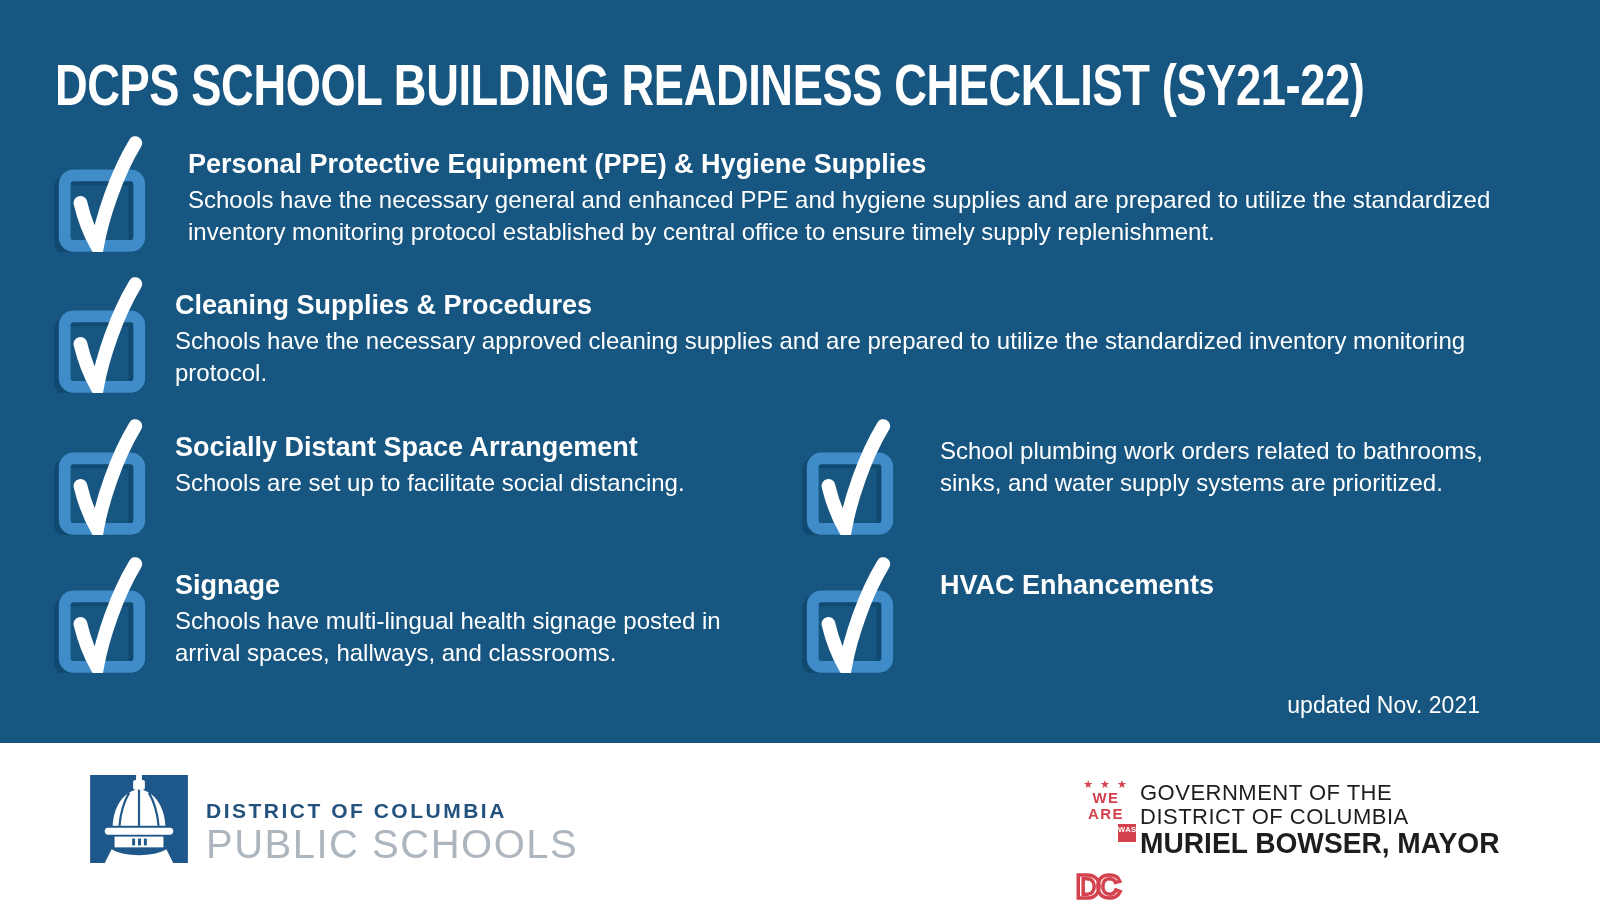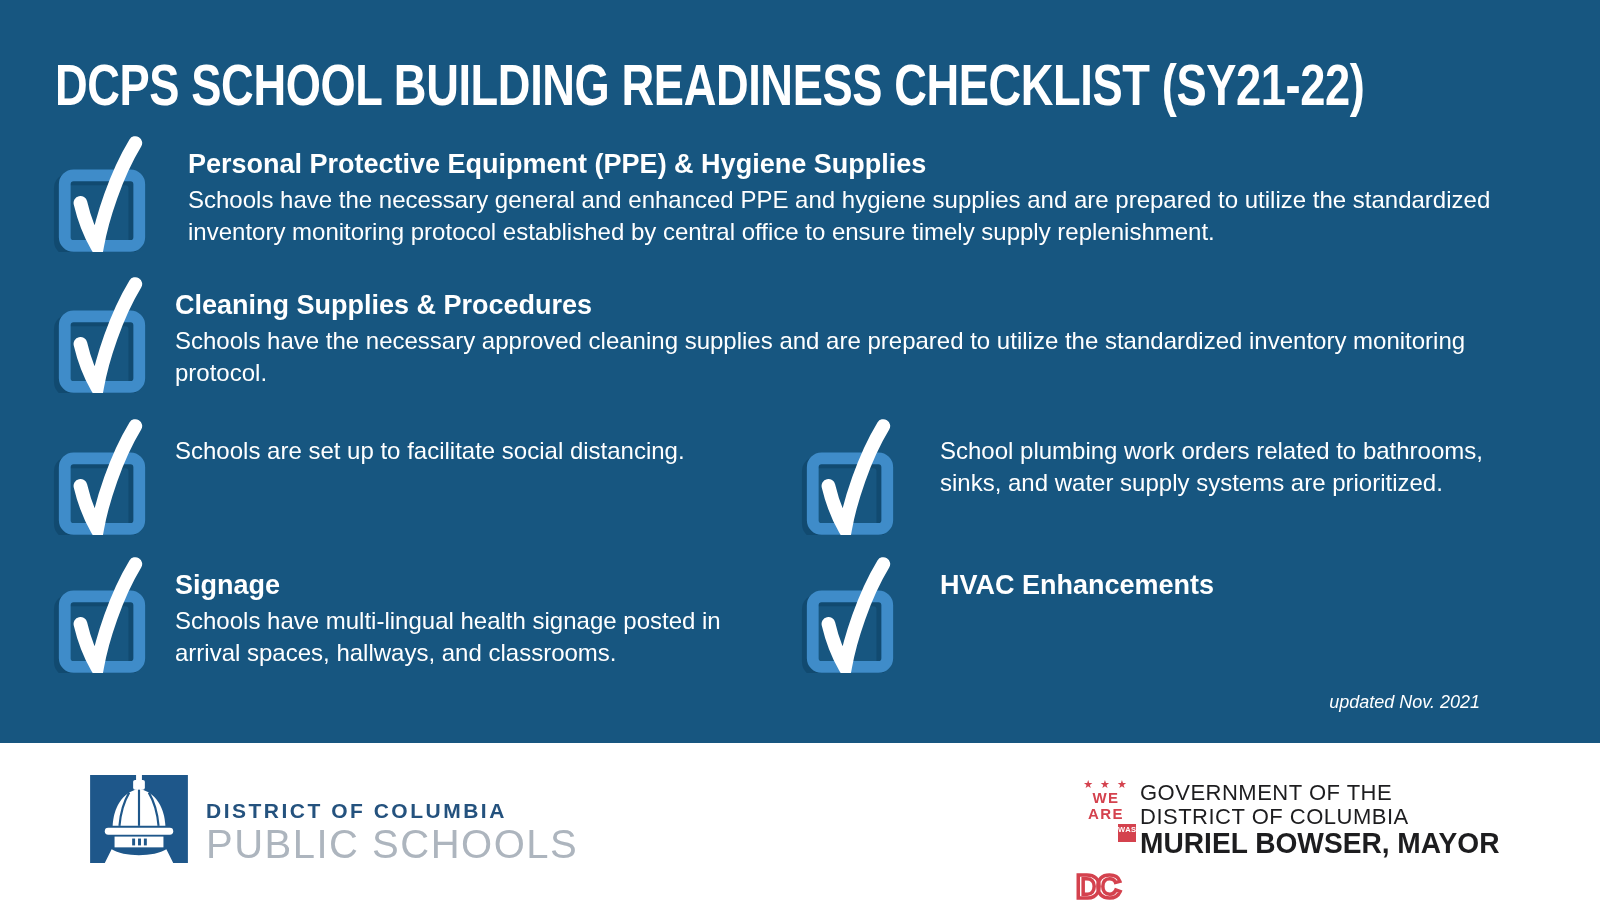--- a/index.html
+++ b/index.html
@@ -16,21 +16,21 @@
   .heading{font-size:27px;line-height:32px;font-weight:bold;color:#ffffff;}
   .body{margin-top:4px;font-size:24px;line-height:32px;color:#ffffff;white-space:pre-line;}
 
   .item-0{left:52px;top:136px;}  .item-0 .texts{left:136px;width:1330px;}
   .item-1{left:52px;top:277px;}  .item-1 .texts{left:123px;width:1330px;}
   .item-2{left:52px;top:419px;}  .item-2 .texts{left:123px;width:640px;}
   .item-3{left:800px;top:419px;} .item-3 .texts{left:140px;width:600px;}
   .item-4{left:52px;top:557px;}  .item-4 .texts{left:123px;width:640px;}
   .item-5{left:800px;top:557px;} .item-5 .texts{left:140px;width:600px;}
 
-  .updated{position:absolute;right:120px;top:692px;font-size:18px;font-style:italic;color:#ffffff;}
+  .updated{position:absolute;right:120px;top:692px;font-size:23px;color:#ffffff;}
 
   .footer{position:absolute;left:0;top:743px;width:1600px;height:157px;background:#ffffff;}
 
   .dcps-logo{position:absolute;left:90px;top:32px;}
   .dcps-text{position:absolute;left:206px;top:56px;}
   .dcps-line1{font-size:21px;letter-spacing:2.5px;font-weight:600;color:#24527E;line-height:24px;}
   .dcps-line2{font-size:40px;letter-spacing:1.5px;font-weight:500;color:#ADB5BE;line-height:42px;margin-top:0;}
 
   .gov-lockup{position:absolute;left:1076px;top:36px;width:60px;text-align:center;color:#D4424E;}
   .gov-stars{font-size:11px;line-height:10px;letter-spacing:2px;}
@@ -77,20 +77,21 @@
     </div>
   </div>
 
   <div class="item item-2">
     <svg class="check-icon" viewBox="0 0 102 118" width="100" height="116">
       <rect x="13" y="40" width="76" height="72" rx="9" fill="none" stroke="#0C3B5E" stroke-width="12" opacity="0.45" transform="translate(-5,4)"></rect>
       <rect x="13" y="40" width="76" height="72" rx="9" fill="none" stroke="#3F8CC9" stroke-width="12"></rect>
       <path d="M29,68 C33,85 39,100 46,112 C51,84 65,40 85,7" fill="none" stroke="#ffffff" stroke-width="14" stroke-linecap="round"></path>
     </svg>
     <div class="texts">
+      <div class="heading">Socially Distant Space Arrangement</div>
       <div class="body">Schools are set up to facilitate social distancing.</div>
     </div>
   </div>
 
   <div class="item item-3">
     <svg class="check-icon" viewBox="0 0 102 118" width="100" height="116">
       <rect x="13" y="40" width="76" height="72" rx="9" fill="none" stroke="#0C3B5E" stroke-width="12" opacity="0.45" transform="translate(-5,4)"></rect>
       <rect x="13" y="40" width="76" height="72" rx="9" fill="none" stroke="#3F8CC9" stroke-width="12"></rect>
       <path d="M29,68 C33,85 39,100 46,112 C51,84 65,40 85,7" fill="none" stroke="#ffffff" stroke-width="14" stroke-linecap="round"></path>
     </svg>

